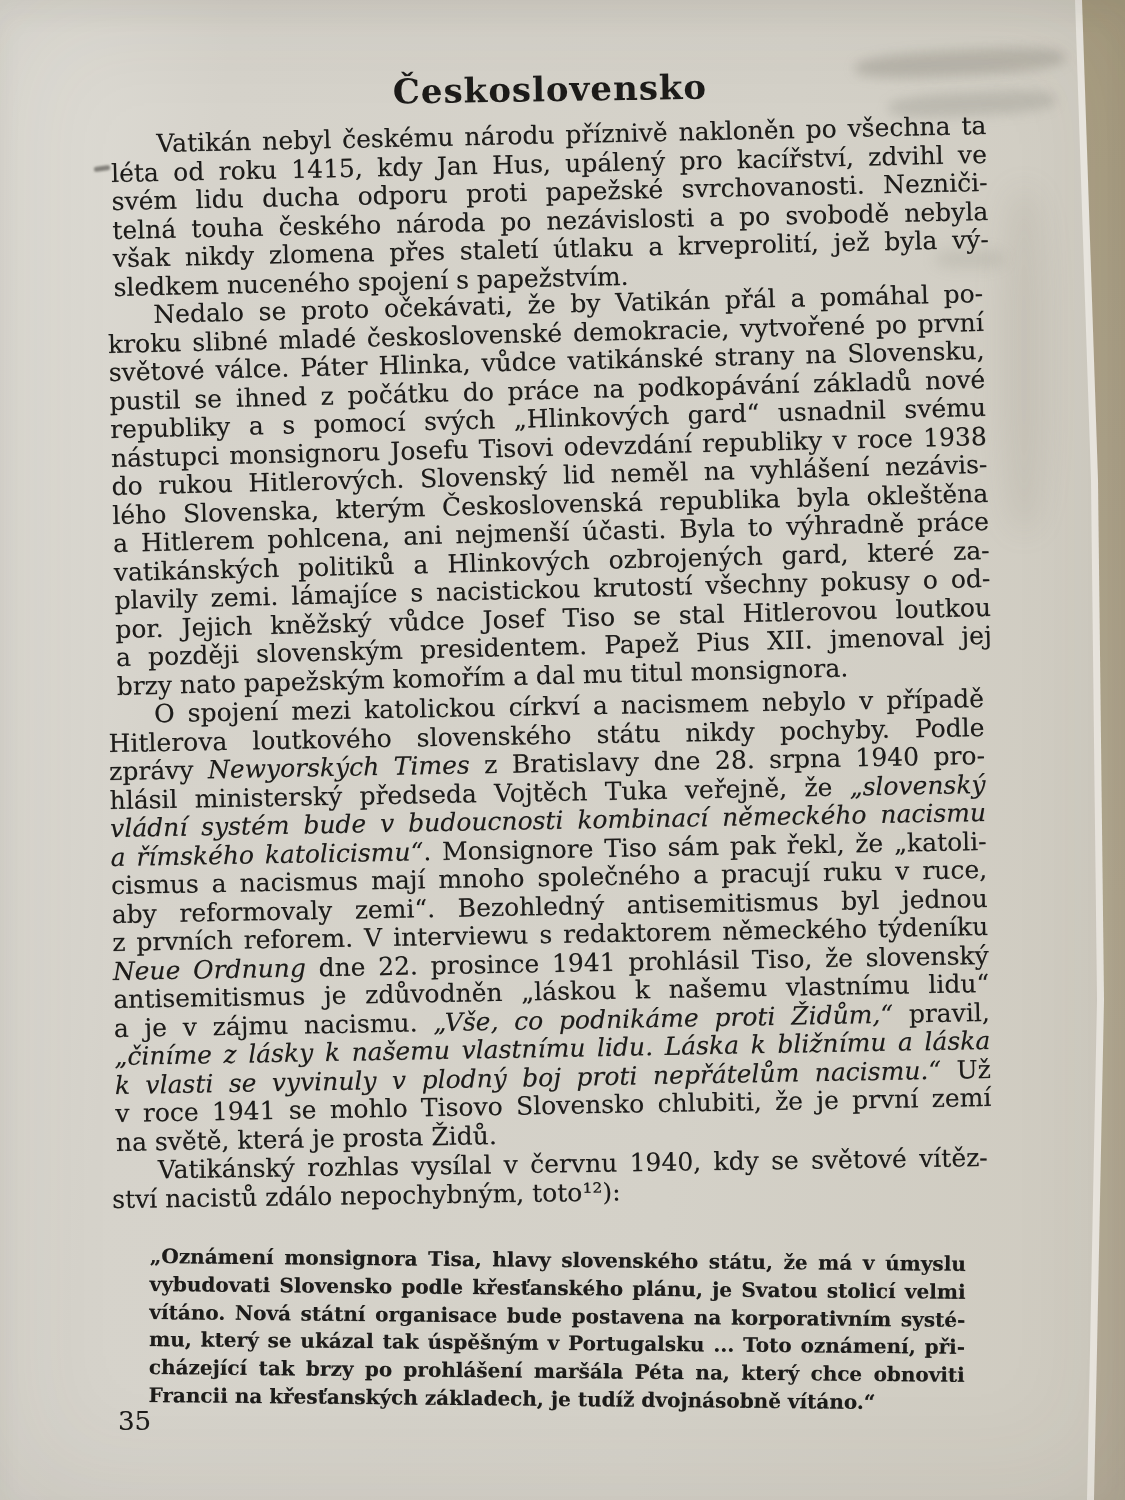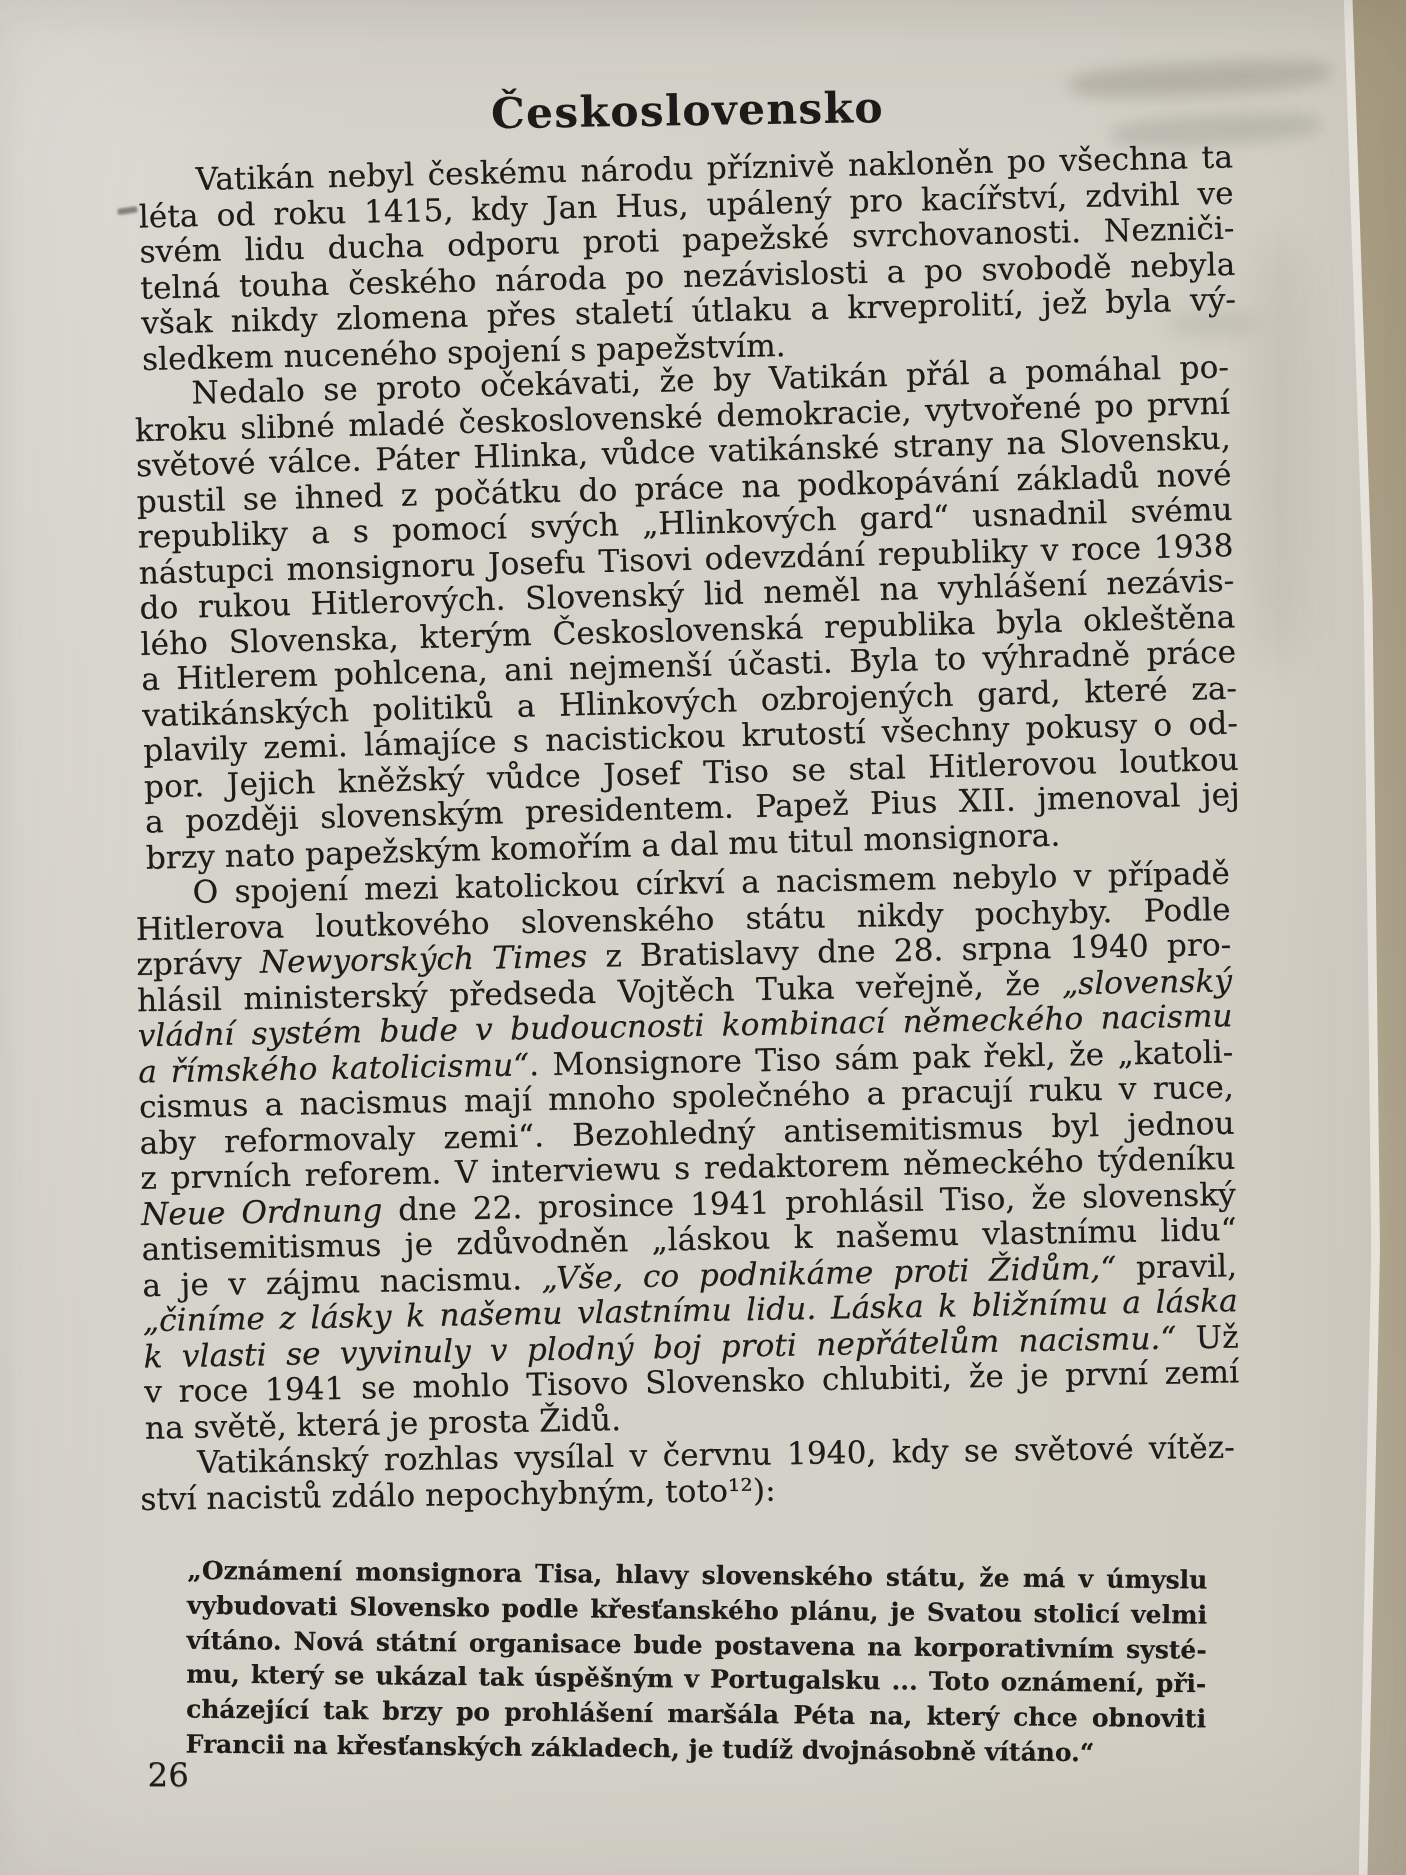--- a/index.html
+++ b/index.html
@@ -154,17 +154,17 @@
 
     <div class="footnote">
         <div class="line">„Oznámení monsignora Tisa, hlavy slovenského státu, že má v úmyslu</div>
         <div class="line">vybudovati Slovensko podle křesťanského plánu, je Svatou stolicí velmi</div>
         <div class="line">vítáno. Nová státní organisace bude postavena na korporativním systé-</div>
         <div class="line">mu, který se ukázal tak úspěšným v Portugalsku ... Toto oznámení, při-</div>
         <div class="line">cházející tak brzy po prohlášení maršála Péta na, který chce obnoviti</div>
         <div class="line last">Francii na křesťanských základech, je tudíž dvojnásobně vítáno.“</div>
       </div>
 
-    <div class="pagenum">26</div>
+    <div class="pagenum">35</div>
   </div>
 
   <div class="vignette"></div>
 </div>
 
 </body></html>

